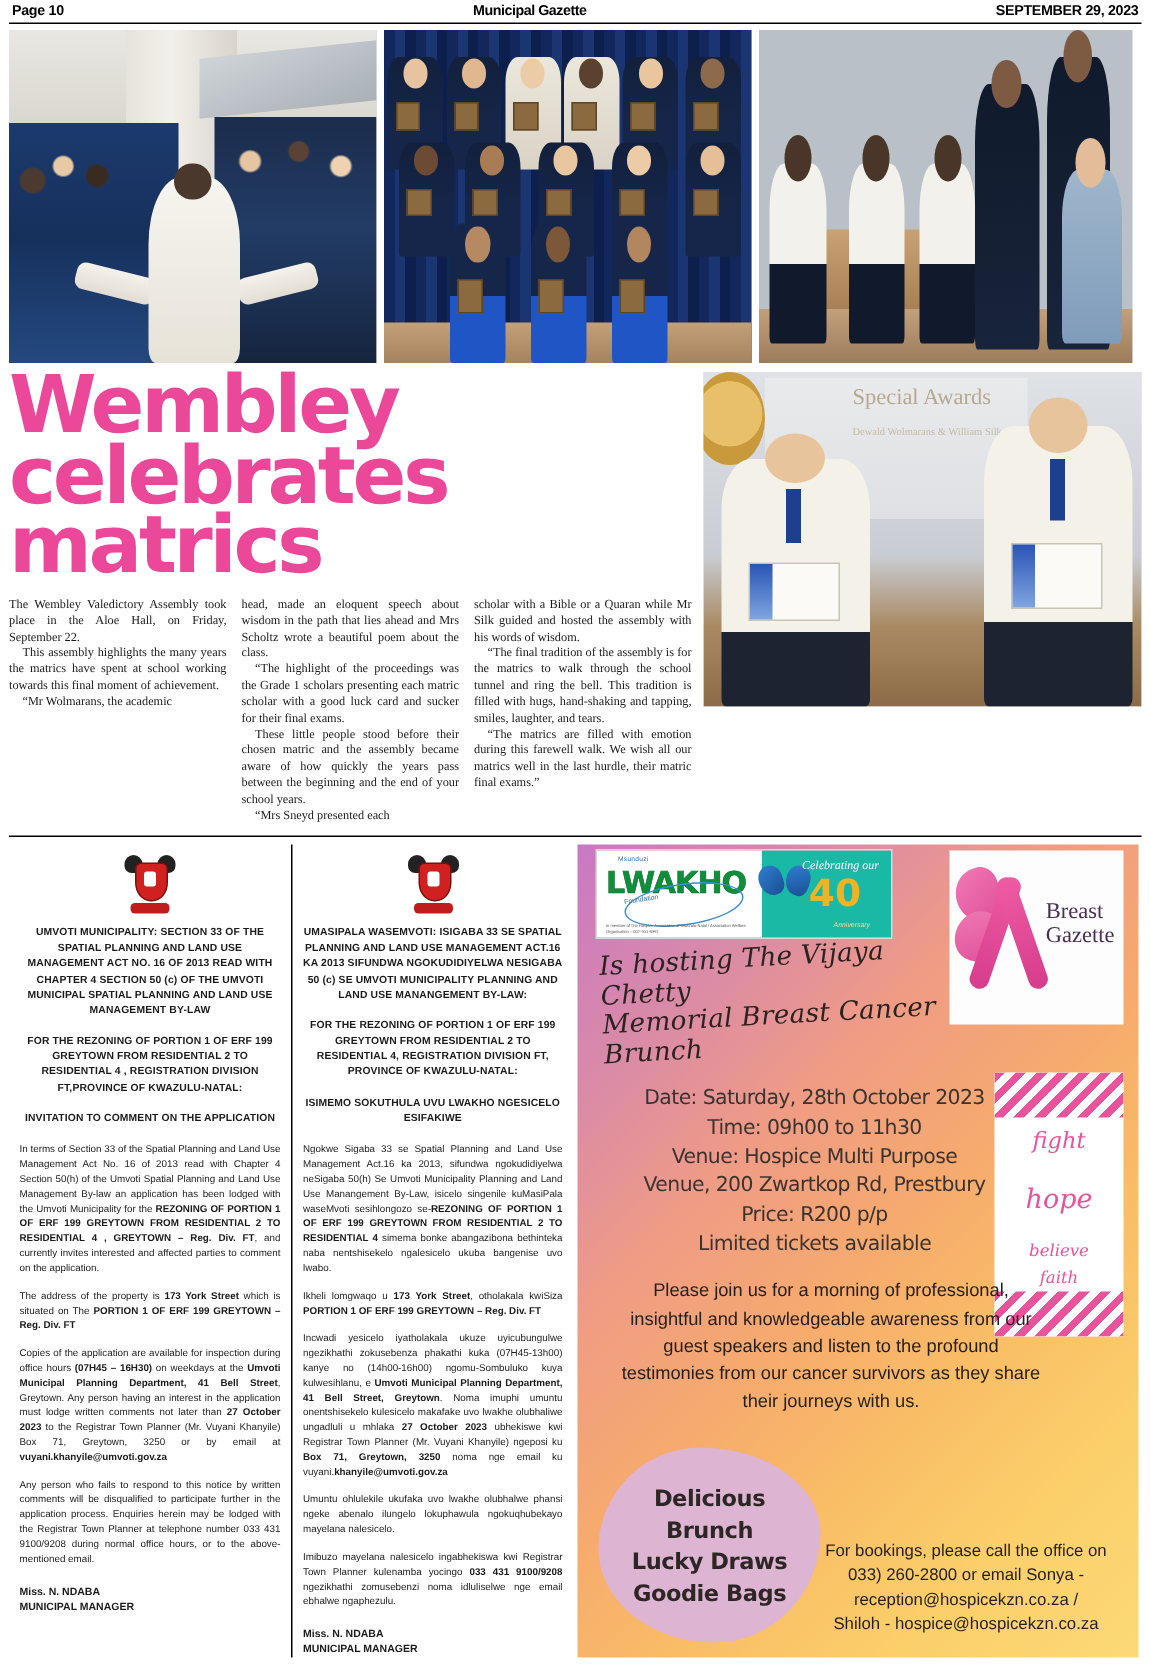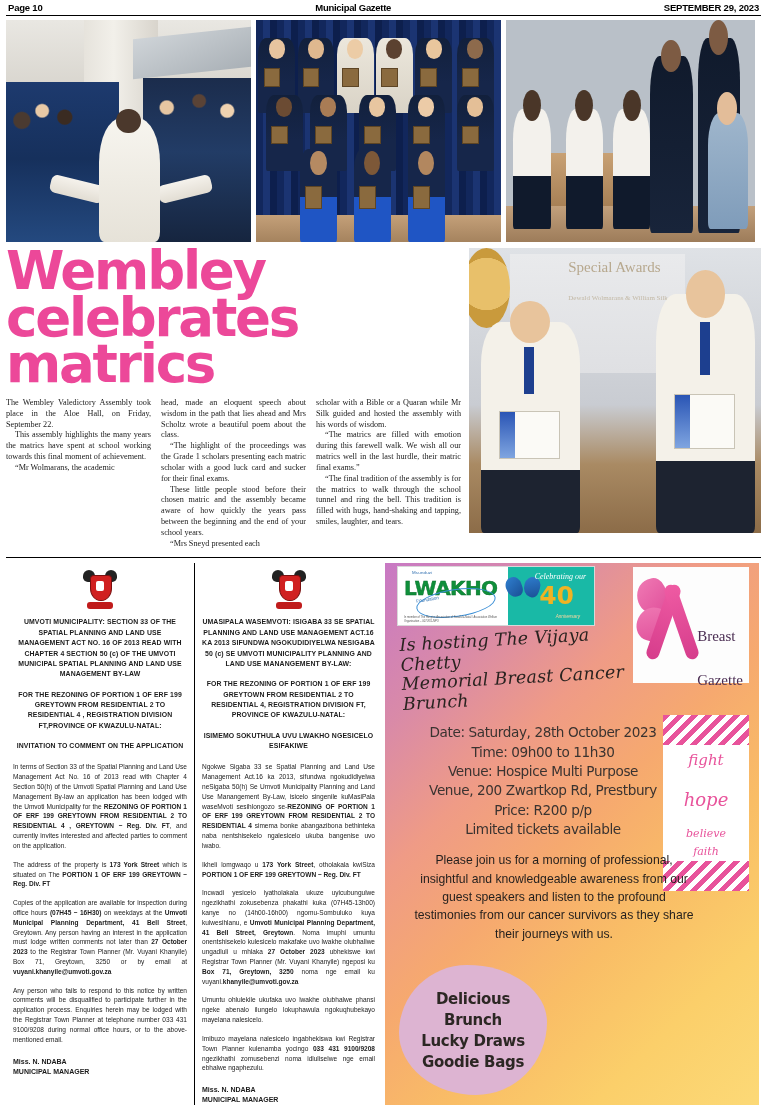--- a/index.html
+++ b/index.html
@@ -210,21 +210,21 @@
     font-family: "Liberation Serif", serif;
     font-size: 8.2px;
     line-height: 1.32;
     text-align: justify;
     color: #1a1a1a;
   }
   .story-col p { margin: 0; text-indent: 9px; }
   .story-col p.first { text-indent: 0; }
 
   .photo4 {
-    width: 296px; height: 285px;
+    width: 296px; height: 223px;
     position: relative; overflow: hidden;
     background: #cfd4da;
   }
   .photo4 .bg {
     position: absolute; inset: 0;
     background: linear-gradient(180deg,#dfe2e6 0%, #c9ccd2 55%, #a98a63 76%, #8c6c48 100%);
   }
   .photo4 .screen {
     position: absolute; left: 14%; top: 2%; width: 60%; height: 42%;
     background: linear-gradient(180deg,#e9eaec,#dfe0e3);
@@ -424,21 +424,21 @@
     position: absolute; width: 30px; height: 34px; border-radius: 60% 40% 50% 50%;
     background: linear-gradient(150deg,#f07ab4,#e0509b);
   }
   .breast-card .wing.wl { left: 4px; top: 12px; transform: rotate(-20deg); }
   .breast-card .wing.wr { left: 4px; top: 40px; transform: rotate(16deg); }
   .breast-card .bc-text {
     position: absolute; right: 6px; top: 34px;
     font-family: "Liberation Serif", serif;
     font-size: 15px; line-height: 1.05; color: #4a2d52;
   }
-  .breast-card .bc-text span { display: block; margin-top: 28px; }
+  .breast-card .bc-text span { display: block; }
 
   .script-line {
     position: absolute; left: 16px; top: 66px; width: 250px;
     font-family: "DejaVu Serif", serif;
     font-style: italic;
     font-size: 17.5px;
     line-height: 1.12;
     color: #2a2320;
     transform: rotate(-3.2deg);
     letter-spacing: 0.2px;
@@ -639,22 +639,22 @@
           <p>“Mr Wolmarans, the academic</p>
         </div>
         <div class="story-col">
           <p class="first">head, made an eloquent speech about wisdom in the path that lies ahead and Mrs Scholtz wrote a beautiful poem about the class.</p>
           <p>“The highlight of the proceedings was the Grade 1 scholars presenting each matric scholar with a good luck card and sucker for their final exams.</p>
           <p>These little people stood before their chosen matric and the assembly became aware of how quickly the years pass between the beginning and the end of your school years.</p>
           <p>“Mrs Sneyd presented each</p>
         </div>
         <div class="story-col">
           <p class="first">scholar with a Bible or a Quaran while Mr Silk guided and hosted the assembly with his words of wisdom.</p>
+          <p>“The final tradition of the assembly is for the matrics to walk through the school tunnel and ring the bell. This tradition is filled with hugs, hand-shaking and tapping, smiles, laughter, and tears.</p>
           <p>“The matrics are filled with emotion during this farewell walk. We wish all our matrics well in the last hurdle, their matric final exams.”</p>
-          <p>“The final tradition of the assembly is for the matrics to walk through the school tunnel and ring the bell. This tradition is filled with hugs, hand-shaking and tapping, smiles, laughter, and tears.</p>
         </div>
       </div>
     </div>
 
     <div class="photo4">
       <div class="bg"></div>
       <div class="screen"></div>
       <div class="medal"></div>
       <div class="sa-title">Special Awards</div>
       <div class="sa-sub">Dewald Wolmarans &amp; William Silk</div>
@@ -793,17 +793,23 @@
 
         <div class="blob">
           <div class="blob-text">
             <div>Delicious</div>
             <div>Brunch</div>
             <div>Lucky Draws</div>
             <div>Goodie Bags</div>
           </div>
         </div>
 
+        <div class="booking">
+          <div>For bookings, please call the office on</div>
+          <div>033) 260-2800 or email Sonya -</div>
+          <div>reception@hospicekzn.co.za /</div>
+          <div>Shiloh - hospice@hospicekzn.co.za</div>
+        </div>
 
       </div>
     </div>
   </div>
 </div>
 
 </body></html>

